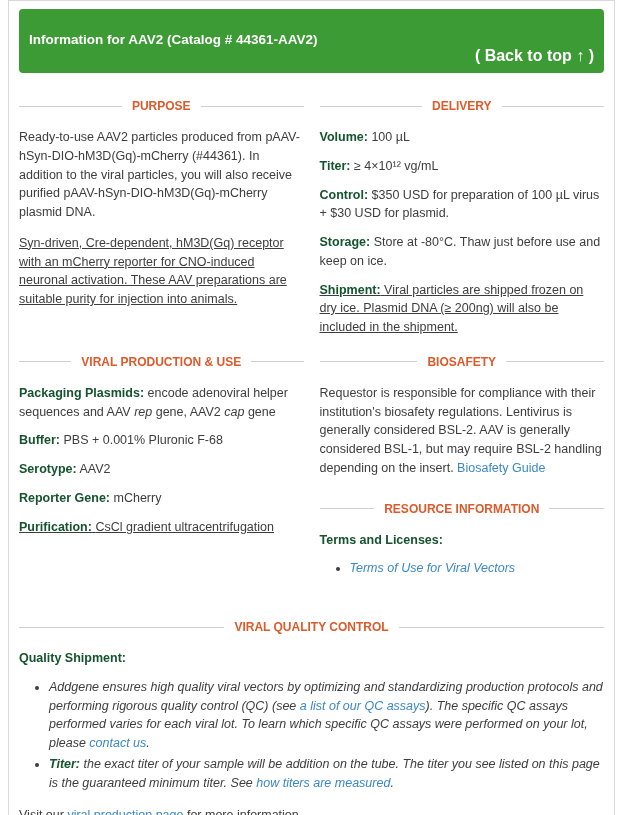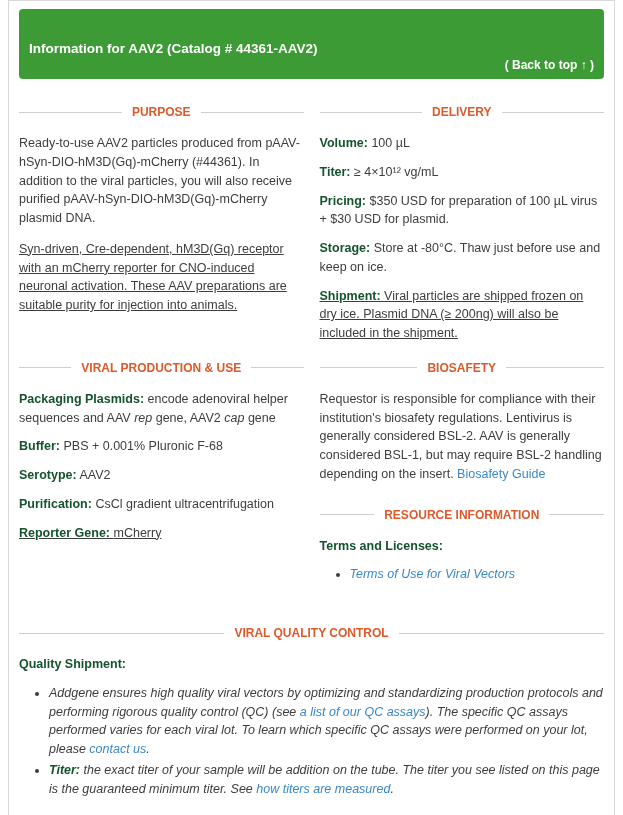--- a/index.html
+++ b/index.html
@@ -15,29 +15,29 @@
     margin: 0 8px;
     border: 1px solid #d9d9d9;
     border-bottom: none;
     background: #fff;
     padding: 8px 10px 6px 10px;
     min-height: 815px;
   }
   .header-bar {
     background: #3d9b35;
     border-radius: 4px;
-    padding: 16px 10px 5px 10px;
+    padding: 4px 10px 5px 10px;
     display: flex;
     justify-content: space-between;
     align-items: center;
     margin-bottom: 24px;
   }
   .header-bar .title { color: #fff; font-weight: bold; font-size: 13.5px; }
   .header-bar .back-top {
-    color: #fff; font-weight: bold; font-size: 12px;
+    color: #fff; font-weight: bold; font-size: 16px;
     text-decoration: none; cursor: pointer; white-space: nowrap; margin-top: 31px;
   }
   .sec-head {
     display: flex; align-items: center; gap: 10px;
     color: #dc5a2b; font-weight: bold; font-size: 12px;
     margin: 0 0 13px 0; white-space: nowrap;
   }
   .sec-head::before, .sec-head::after {
     content: ""; flex: 1 1 auto; border-top: 1px solid #cfcfcf; height: 0;
   }
@@ -80,34 +80,34 @@
       <p>Ready-to-use AAV2 particles produced from pAAV-hSyn-DIO-hM3D(Gq)-mCherry (#44361). In addition to the viral particles, you will also receive purified pAAV-hSyn-DIO-hM3D(Gq)-mCherry plasmid DNA.</p>
       <p>Syn-driven, Cre-dependent, hM3D(Gq) receptor with an mCherry reporter for CNO-induced neuronal activation. These AAV preparations are suitable purity for injection into animals.</p>
     </section>
 
     <section>
       <h3 class="sec-head">
           <span>DELIVERY</span>
         </h3>
       <p class="kv"><b>Volume:</b> <span>100 µL</span></p>
       <p class="kv"><b>Titer:</b> <span>≥ 4×10¹² vg/mL</span></p>
-      <p class="kv"><b>Pricing:</b> <span>$350 USD for preparation of 100 µL virus + $30 USD for plasmid.</span></p>
+      <p class="kv"><b>Control:</b> <span>$350 USD for preparation of 100 µL virus + $30 USD for plasmid.</span></p>
       <p class="kv"><b>Storage:</b> <span>Store at -80°C. Thaw just before use and keep on ice.</span></p>
       <p class="kv"><b>Shipment:</b> <span>Viral particles are shipped frozen on dry ice. Plasmid DNA (≥ 200ng) will also be included in the shipment.</span></p>
     </section>
 
     <section>
       <h3 class="sec-head">
           <span>VIRAL PRODUCTION &amp; USE</span>
         </h3>
       <p class="kv"><b>Packaging Plasmids:</b> <span>encode adenoviral helper sequences and AAV </span><i>rep</i><span> gene, AAV2 </span><i>cap</i><span> gene</span></p>
       <p class="kv"><b>Buffer:</b> <span>PBS + 0.001% Pluronic F-68</span></p>
       <p class="kv"><b>Serotype:</b> <span>AAV2</span></p>
+      <p class="kv"><b>Reporter Gene:</b> <span>mCherry</span></p>
       <p class="kv"><b>Purification:</b> <span>CsCl gradient ultracentrifugation</span></p>
-      <p class="kv"><b>Reporter Gene:</b> <span>mCherry</span></p>
     </section>
 
     <section>
       <h3 class="sec-head">
           <span>BIOSAFETY</span>
         </h3>
       <p><span>Requestor is responsible for compliance with their institution's biosafety regulations. Lentivirus is generally considered BSL-2. AAV is generally considered BSL-1, but may require BSL-2 handling depending on the insert. </span><a class="link">Biosafety Guide</a></p>
       <div class="resource-block">
         <h3 class="sec-head">
             <span>RESOURCE INFORMATION</span>

